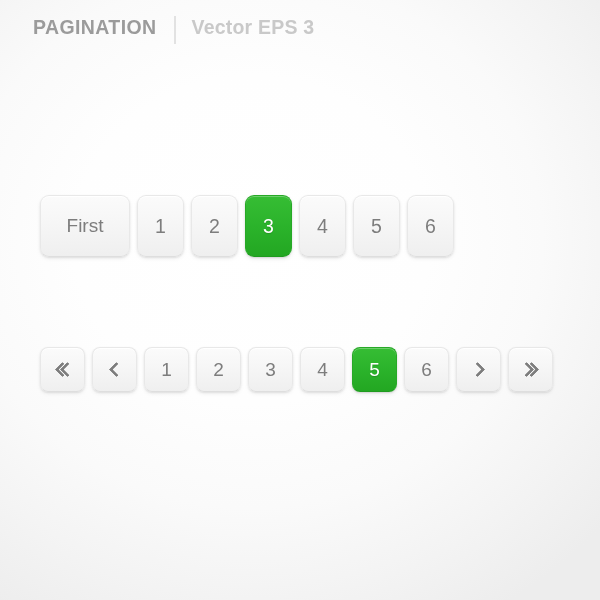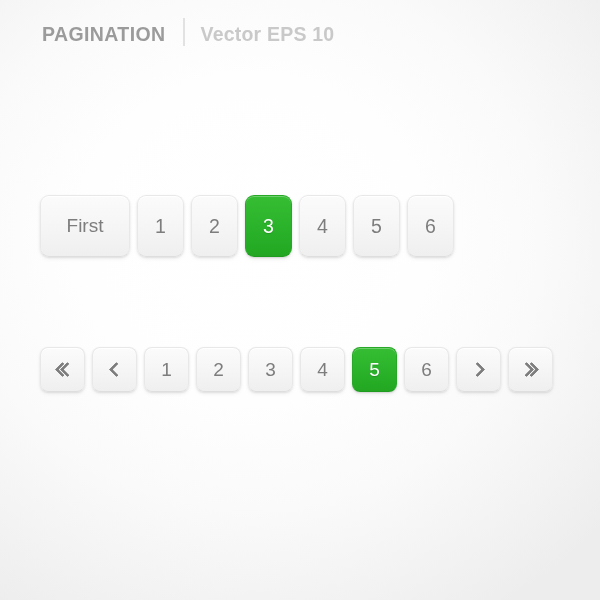--- a/index.html
+++ b/index.html
@@ -26,24 +26,24 @@
         #ffffff 0%,
         #fefefe 38%,
         #fafafa 62%,
         #f4f4f4 80%,
         #ededed 100%);
   }
 
   
   #header {
     position: absolute;
-    left: 42px;
+    left: 33px;
     top: 16px;
     display: flex;
-    align-items: flex-end;
+    align-items: flex-start;
     height: 30px;
   }
   #header .title {
     font-size: 19.5px;
     font-weight: bold;
     letter-spacing: 0.4px;
     color: #9b9b9b;
     white-space: nowrap;
   }
   #header .divider {
@@ -150,21 +150,21 @@
   .dbl.right-pair { padding-right: 4px; }
 </style>
 </head>
 <body>
 
 <div id="page">
 
   <div id="header">
     <span class="title">PAGINATION</span>
     <span class="divider"></span>
-    <span class="subtitle">Vector EPS 10</span>
+    <span class="subtitle">Vector EPS 3</span>
   </div>
 
   <div class="pager" id="row-one">
       <div class="pbtn wide">
         <span>First</span>
       </div>
       <div class="pbtn num">
         <span>1</span>
       </div>
       <div class="pbtn num">

